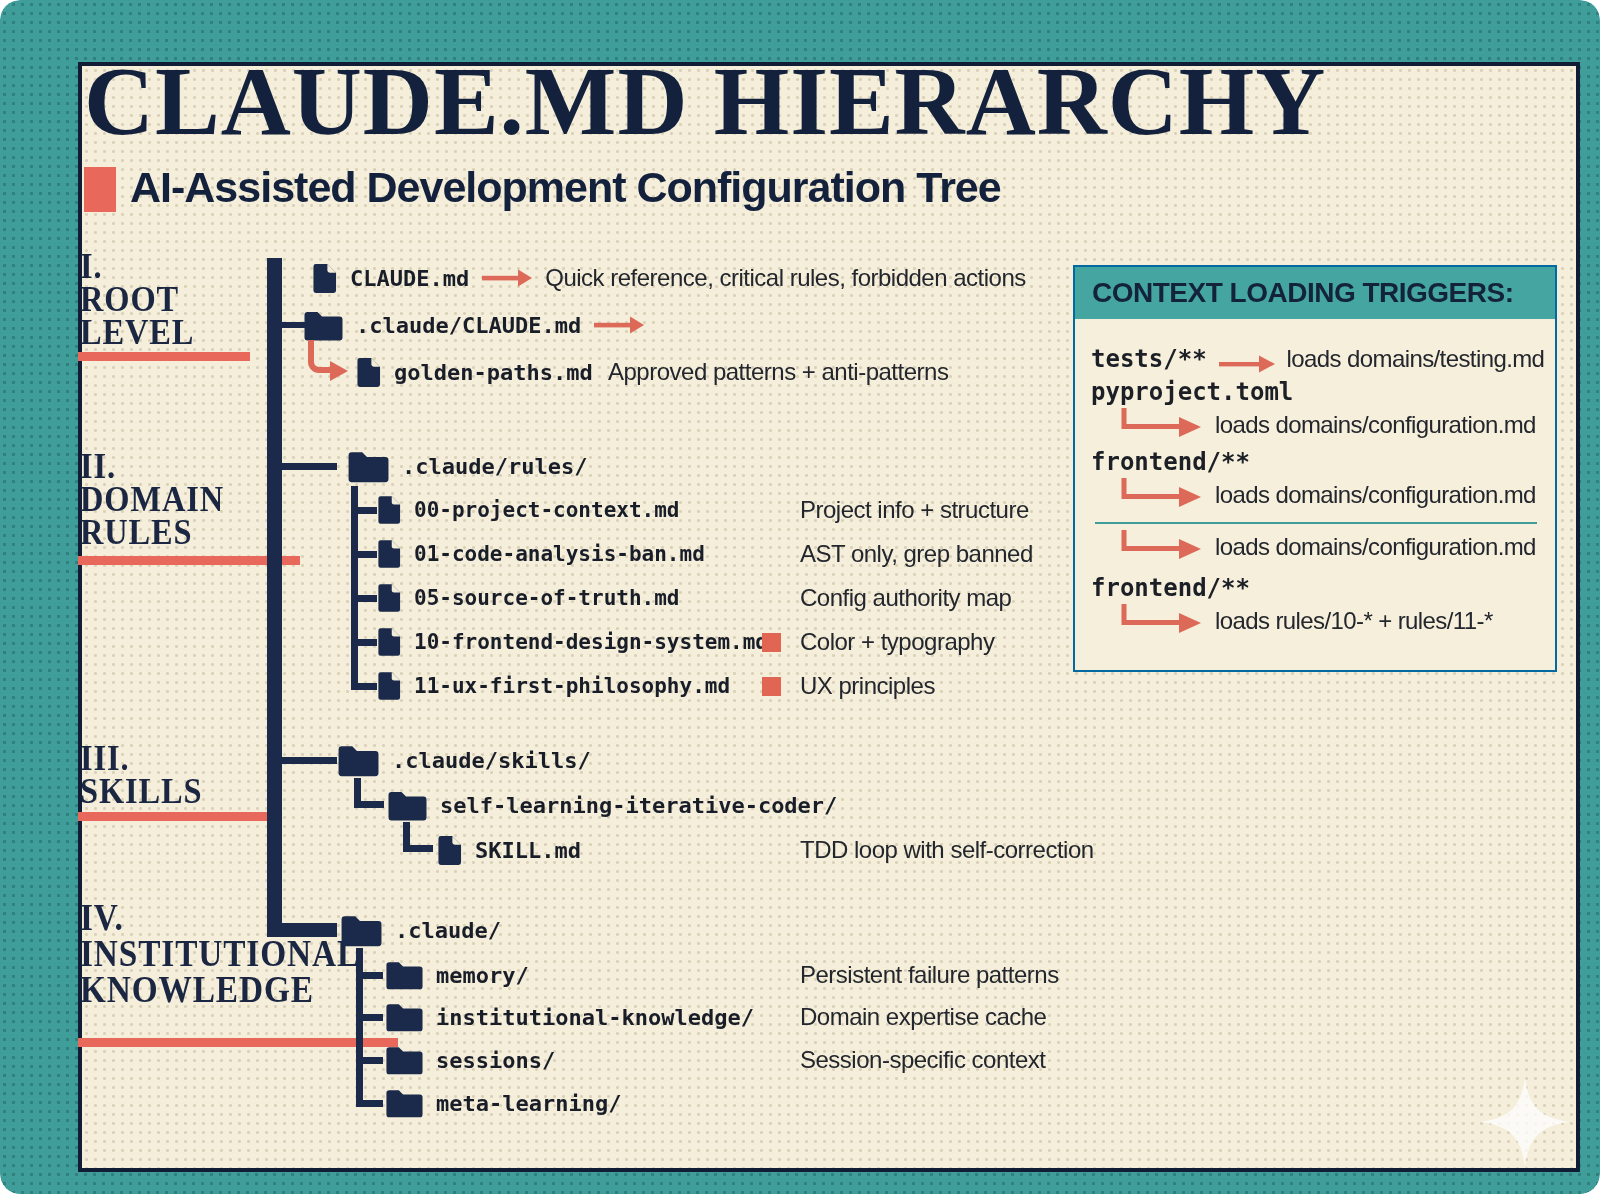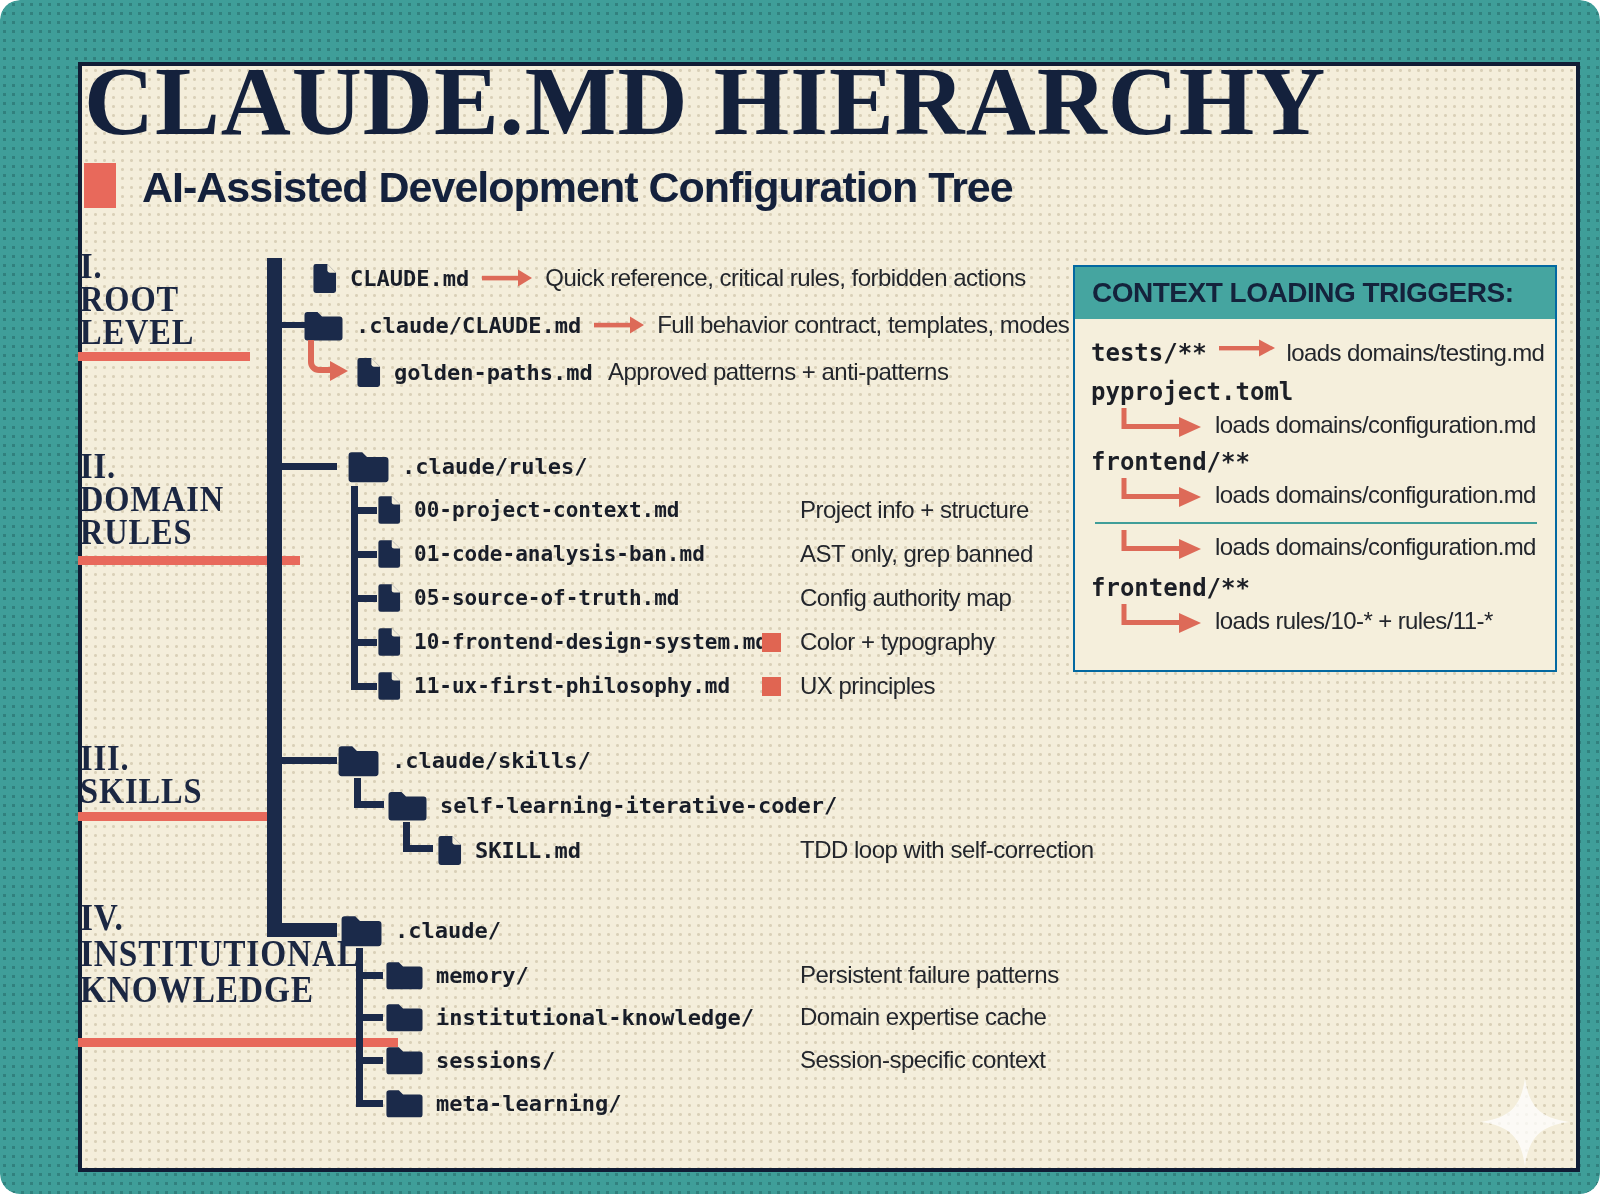--- a/index.html
+++ b/index.html
@@ -20,21 +20,21 @@
     background-color:#f4eedb;
     background-image:radial-gradient(rgba(150,132,95,0.28) 1.3px,transparent 1.6px);
     background-size:9px 9px;
   }
   
   .title{
     position:absolute;left:84px;top:52px;width:1300px;
     font-family:"Liberation Serif",serif;font-weight:bold;
     font-size:97px;line-height:100px;letter-spacing:1px;color:#14213c;
   }
-  .subtitle-row{position:absolute;left:84px;top:163px;display:flex;align-items:flex-start;gap:26px;}
+  .subtitle-row{position:absolute;left:84px;top:163px;display:flex;align-items:flex-end;gap:14px;}
   .subtitle-square{width:32px;height:45px;background:#e8695b;}
   .subtitle{
     font-weight:bold;font-size:43px;color:#14213c;letter-spacing:-1px;
   }
   
   .sec-label{
     position:absolute;font-family:"Liberation Serif",serif;font-weight:bold;
     color:#1b2742;font-size:36px;line-height:33px;letter-spacing:1px;
     transform:scaleX(0.9);transform-origin:left top;white-space:nowrap;
   }
@@ -58,21 +58,21 @@
   
   .panel{
     position:absolute;left:1073px;top:265px;width:484px;height:407px;
     border:2px solid #0369a1;background:#f5efdc;box-sizing:border-box;
   }
   .panel-header{
     height:52px;background:#45a5a0;display:flex;align-items:center;
     padding-left:17px;font-weight:bold;font-size:28px;color:#14233c;letter-spacing:-0.5px;
   }
   .panel-body{padding:12px 14px 0 16px;}
-  .trig-row{display:flex;align-items:flex-start;gap:12px;height:34px;}
+  .trig-row{display:flex;align-items:flex-end;gap:12px;height:34px;}
   .trig{
     font-family:"DejaVu Sans Mono","Liberation Mono",monospace;
     font-weight:bold;font-size:24px;color:#1c1f26;white-space:nowrap;
   }
   .trig-desc{font-size:24px;color:#23262c;letter-spacing:-0.6px;white-space:nowrap;}
   .elbow-row{display:flex;align-items:center;gap:10px;height:36px;margin-left:30px;}
   .trig-line{height:30px;display:flex;align-items:center;}
   .panel-divider{height:2px;background:#3f9e99;margin:9px 4px 5px 4px;}
   .mt14{margin-top:8px;} .mt6{margin-top:4px;} .mt12{margin-top:8px;}
   
@@ -157,21 +157,20 @@
 
   <div class="row" style="left:303px;top:307px;">
     <svg class="ic" width="40" height="31" viewBox="0 0 40 31">
       <path d="M1.5 5 a3 3 0 0 1 3 -3 h10 l4.5 4.5 h17.5 a3 3 0 0 1 3 3 v18 a3 3 0 0 1 -3 3 h-32 a3 3 0 0 1 -3 -3 z" fill="#1b2a4a"></path>
     </svg>
     <span class="mono">.claude/CLAUDE.md</span>
     <svg class="ic" width="50" height="18" viewBox="0 0 50 18">
       <rect x="0" y="6.8" width="38" height="4.6" fill="#dd6a58"></rect>
         <path d="M36 0.5 L50 9 L36 17.5 z" fill="#dd6a58"></path>
     </svg>
-    <span class="desc" style="position:static;">Full behavior contract, templates, modes</span>
   </div>
 
   <svg class="ic" style="position:absolute;left:306px;top:340px;" width="46" height="46" viewBox="0 0 46 46">
     <path d="M5 0 V22 a8 8 0 0 0 8 8 H24" fill="none" stroke="#dd6a58" stroke-width="6"></path>
     <path d="M24 21 L42 31 L24 41 z" fill="#dd6a58"></path>
   </svg>
   <div class="row" style="left:356px;top:354px;">
     <svg class="ic" width="25" height="31" viewBox="0 0 26 32">
       <path d="M4 1 h12 l9 9 v18.5 a2.5 2.5 0 0 1 -2.5 2.5 h-18.5 a2.5 2.5 0 0 1 -2.5 -2.5 v-25 a2.5 2.5 0 0 1 2.5 -2.5 z" fill="#1b2a4a"></path>
       <path d="M16 1 l9 9 h-6.5 a2.5 2.5 0 0 1 -2.5 -2.5 z" fill="#f3edda"></path>

